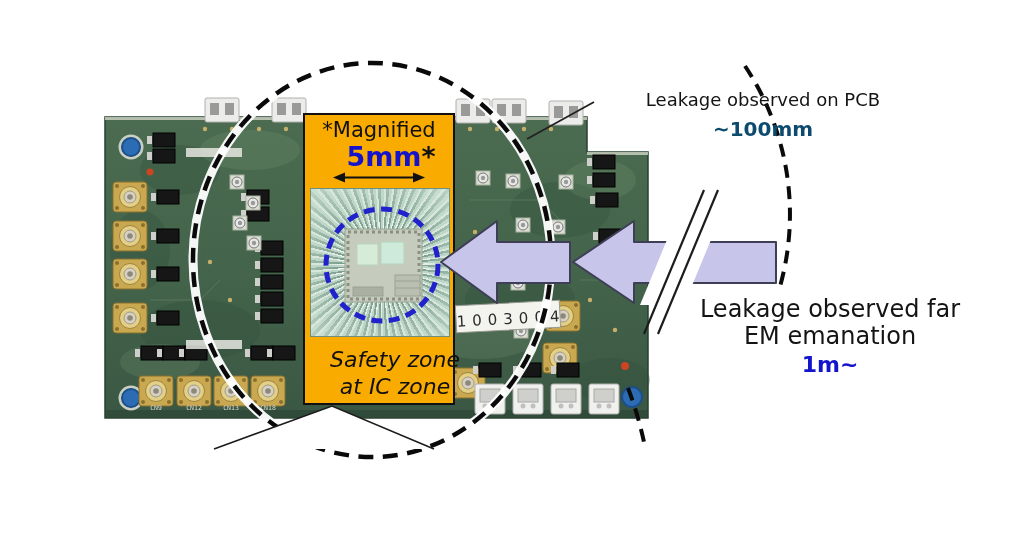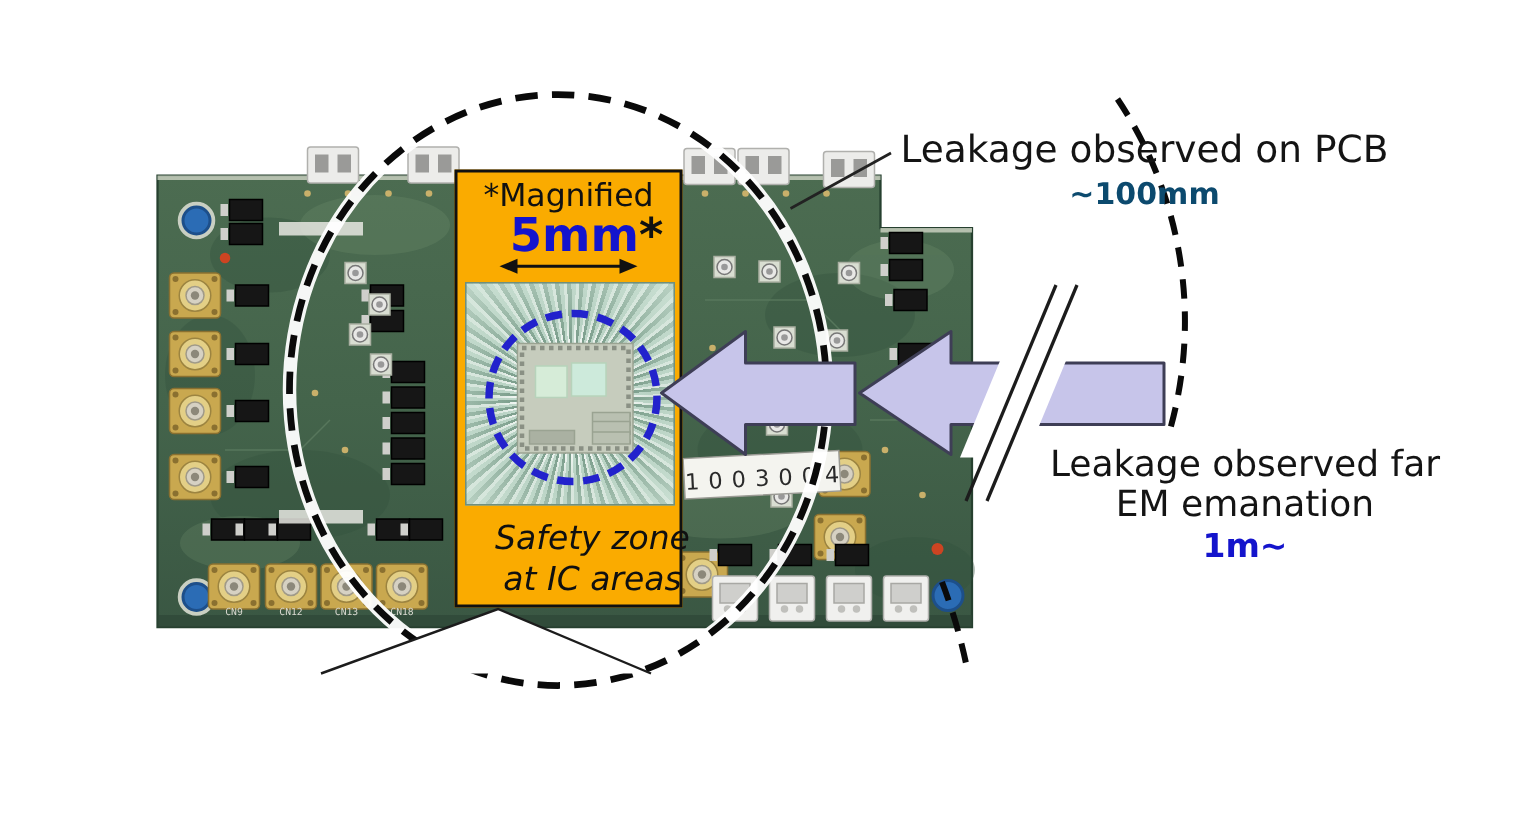--- a/index.html
+++ b/index.html
@@ -5,21 +5,21 @@
   html,body{margin:0;padding:0;background:#fff;}
   .stage{position:relative;width:1024px;height:556px;background:#ffffff;overflow:hidden;
          font-family:"DejaVu Sans",sans-serif;}
   .layer{position:absolute;left:0;top:0;width:1024px;height:556px;}
   svg{display:block;}
 
   
   #magnifier{position:absolute;left:303px;top:113px;width:152px;height:292px;z-index:4;
              background:#faab00;border:2px solid #111;box-sizing:border-box;text-align:center;}
   .mag-title{margin-top:2px;font-size:21px;color:#111;letter-spacing:0;line-height:26px;}
-  .mag-size{font-size:31px;font-weight:bold;line-height:28px;color:#111;padding-left:24px;}
+  .mag-size{font-size:27px;font-weight:bold;line-height:28px;color:#111;padding-left:24px;}
   .mag-size .val{color:#1414cc;}
   .mag-arrow{margin:0 auto;width:96px;height:13px;}
   .chip-photo{position:absolute;left:5px;top:73px;width:138px;height:147px;
       border:1px solid #6f8f7e;
       background:
         radial-gradient(circle at 51% 52%, rgba(168,198,180,0) 0 36px, rgba(168,198,180,0.35) 52px, rgba(205,226,213,0.8) 100%),
         repeating-conic-gradient(from 2deg at 51% 52%, rgba(250,252,250,0.92) 0deg 1.7deg, rgba(92,126,108,0.55) 1.7deg 3.9deg, rgba(216,233,223,0.6) 3.9deg 6.1deg),
         #9dbfae;}
   .chip-photo svg{position:absolute;left:0;top:0;}
   .mag-caption{position:absolute;left:16px;bottom:3px;width:100%;
@@ -27,21 +27,21 @@
 
   
   #objective-box{position:absolute;left:103px;top:446px;width:766px;height:41px;z-index:3;
        background:#fff;border:2px solid #1c1c1c;box-sizing:border-box;
        box-shadow:3px 3px 0 #b4b4b4;display:flex;align-items:center;justify-content:center;}
   #objective-box .txt{font-family:"Liberation Sans",sans-serif;font-weight:bold;font-size:25px;color:#1414cc;}
 
   
   .callout{position:absolute;z-index:6;text-align:center;color:#141414;}
   #t-pcb{left:588px;top:86px;width:350px;}
-  #t-pcb .l1{font-size:25px;line-height:28px;}
+  #t-pcb .l1{font-size:18px;line-height:28px;}
   #t-pcb .val{font-size:20px;line-height:30px;font-weight:bold;color:#0c4a6e;}
   #t-far{left:662px;top:296px;width:336px;}
   #t-far .l1{font-size:24px;line-height:27px;}
   #t-far .val{font-size:22px;line-height:30px;font-weight:bold;color:#1414cc;}
 
   .z1{z-index:1}.z2{z-index:2}.z5{z-index:5}
 </style>
 </head>
 <body>
 
@@ -256,21 +256,21 @@
           <rect x="84" y="86" width="25" height="21" fill="#b9c0b1" stroke="#9aa392"></rect>
           <line x1="84" y1="92" x2="109" y2="92" stroke="#9aa392"></line>
           <line x1="84" y1="99" x2="109" y2="99" stroke="#9aa392"></line>
           <rect x="42" y="98" width="30" height="9" fill="#aab1a2" stroke="#9aa392"></rect>
         </g>
         <circle cx="71" cy="76" r="56" fill="none" stroke="#2222cc" stroke-width="5" stroke-dasharray="11 6.5"></circle>
       </svg>
     </div>
     <div class="mag-caption">
       <div>Safety zone</div>
-      <div>at IC areas</div>
+      <div>at IC zone</div>
     </div>
   </div>
 
   <svg class="layer z5" viewBox="0 0 1024 556">
     <path d="M214,449 L332,406 L434,449 Z" fill="#ffffff"></path>
     <path d="M214,449 L332,406 L434,449" fill="none" stroke="#1c1c1c" stroke-width="1.6"></path>
     <polygon points="441,262 497,221 497,242 570,242 570,283 497,283 497,303" fill="#c7c5ea" stroke="#3e3e56" stroke-width="2" stroke-linejoin="round"></polygon>
     <polygon points="573,262 634,221 634,242 776,242 776,283 634,283 634,303" fill="#c7c5ea" stroke="#3e3e56" stroke-width="2" stroke-linejoin="round"></polygon>
     <polygon points="676,218 720,218 684,305 640,305" fill="#ffffff"></polygon>
     <g stroke="#1c1c1c" stroke-width="2.2">

